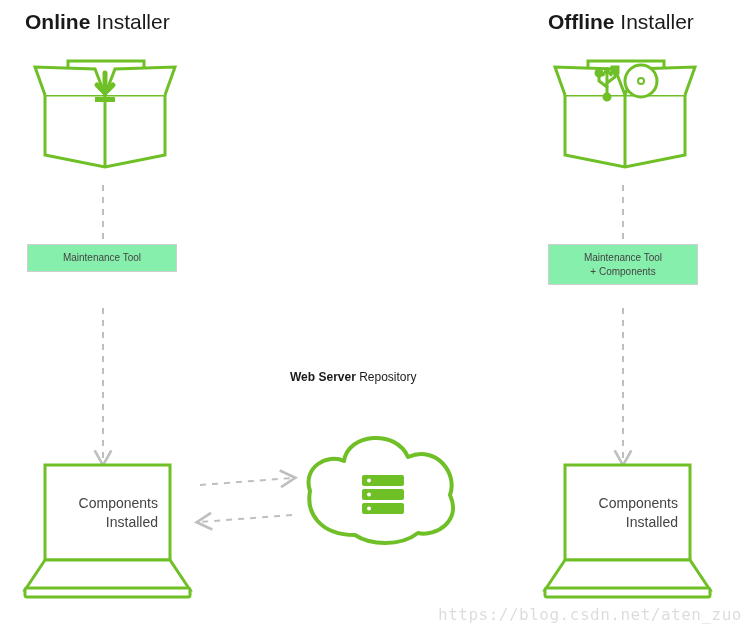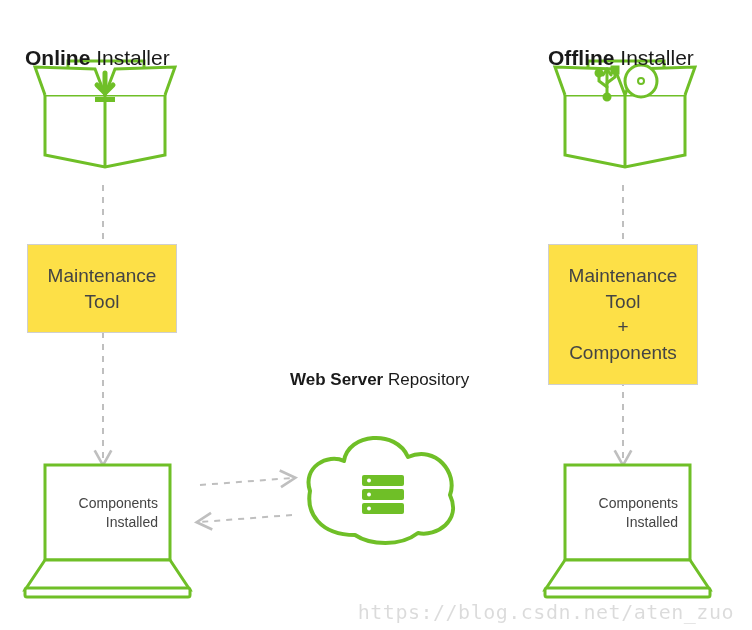--- a/index.html
+++ b/index.html
@@ -8,45 +8,44 @@
     height: 630px;
     font-family: "Segoe UI", Arial, sans-serif;
     background: #fff;
     position: relative;
   }
   .heading {
     position: absolute;
     font-size: 21px;
     color: #1a1a1a;
     font-weight: 300;
-    margin-top: 36px;
   }
   .heading b { font-weight: 700; }
   .label-box {
     position: absolute;
     border: 1px solid #cfcfcf;
-    padding: 18px 14px;
-    font-size: 19px;
+    padding: 6px 14px;
+    font-size: 10px;
     color: #444;
     line-height: 1.35;
     text-align: center;
-    background: #fde047;
+    background: #86efac;
   }
   .repo-title {
     position: absolute;
-    font-size: 17px;
+    font-size: 12px;
     color: #1a1a1a;
     font-weight: 300;
   }
   .repo-title b { font-weight: 700; }
   .watermark {
     position: absolute;
-    right: 18px;
+    right: 10px;
     bottom: 6px;
-    font-size: 20px;
+    font-size: 16px;
     color: rgba(0,0,0,0.14);
     font-family: "Segoe UI", monospace;
     letter-spacing: 0.5px;
     margin-top: 41px;
   }
   svg.canvas { position: absolute; inset: 0; }
   .laptop-text {
     position: absolute;
     font-size: 14px;
     color: #444;

